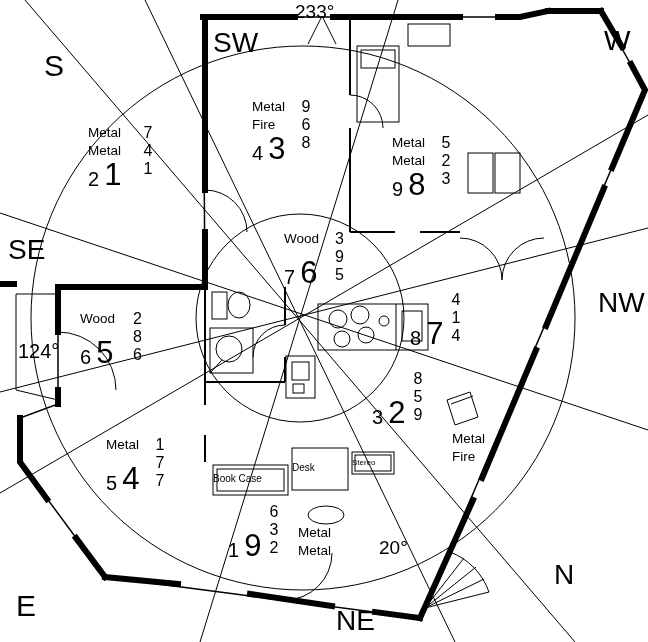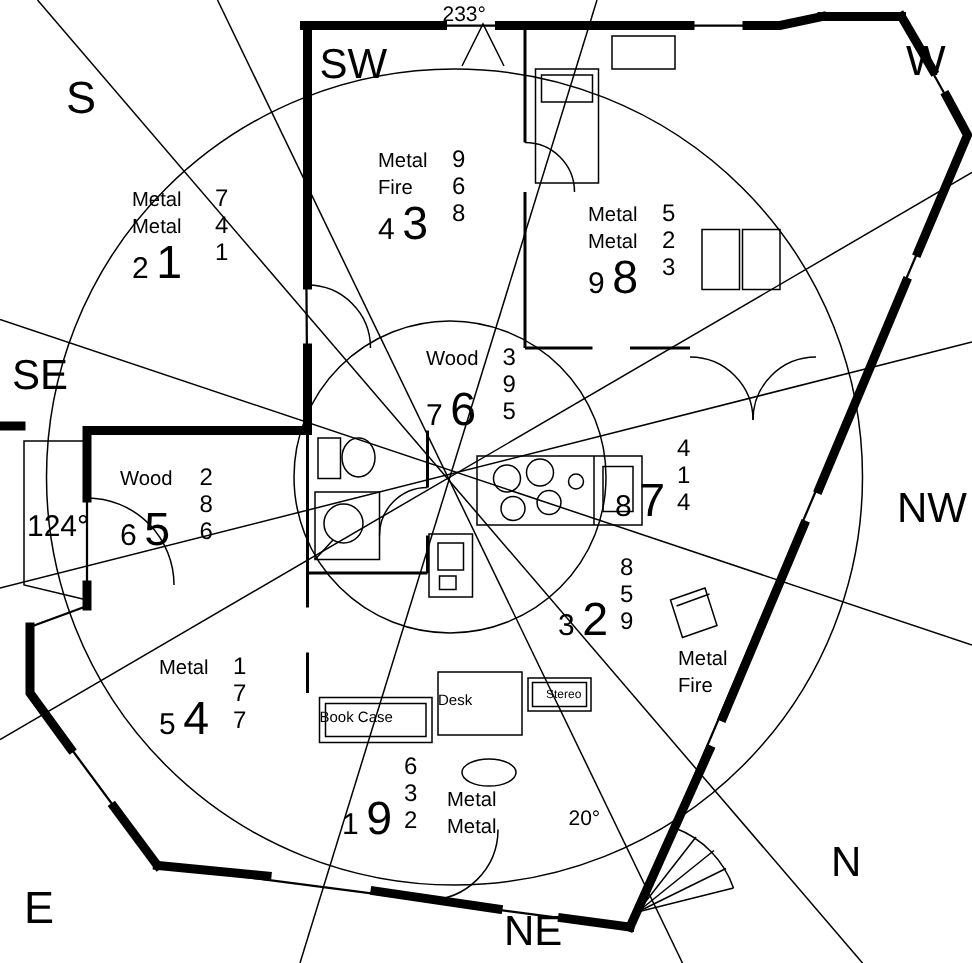--- a/index.html
+++ b/index.html
@@ -6,21 +6,21 @@
   html,body{background:#fff}
   body{font-family:"Liberation Sans","DejaVu Sans",sans-serif;color:#000}
   #canvas{position:relative;width:648px;height:642px;background:#fff;overflow:hidden}
   #canvas svg{position:absolute;left:0;top:0}
   .thin{stroke:#000;stroke-width:1;fill:none}
   .outline{stroke:#000;stroke-width:1.5;fill:none}
   .wall{stroke:#000;stroke-width:6;fill:none;stroke-linecap:square}
   .mid{stroke:#000;stroke-width:2;fill:none}
   .lbl{position:absolute;white-space:nowrap;line-height:1.05}
   .compass{font-size:28px}
-  .angle{font-size:14px}
+  .angle{font-size:19px}
   .palace{position:absolute;display:flex;align-items:flex-start}
   .pleft{display:flex;flex-direction:column;min-height:58px}
   .pel{font-size:13.5px;line-height:18px}
   .mrow{margin-top:auto;display:flex;align-items:flex-end;gap:5px}
   .med{font-size:20px;line-height:22px}
   .bign{font-size:31px;line-height:30px}
   .stack{display:flex;flex-direction:column;font-size:16px;line-height:18px;text-align:center}
   .furn{position:absolute;text-align:left;font-size:10px}
   .furn.sm{font-size:8px}
   .ellbl{position:absolute;font-size:13.5px;line-height:18px}
@@ -152,21 +152,21 @@
       <path d="M425 608 L484 579"></path>
       <path d="M425 608 L489 592"></path>
       <path d="M450 552 A66 66 0 0 1 489 592"></path>
     </g>
   </svg>
 
   <div class="lbl compass" style="left:44px;top:50px;font-size:30px">S</div>
   <div class="lbl compass" style="left:213px;top:28px">SW</div>
   <div class="lbl compass" style="left:604px;top:26px">W</div>
   <div class="lbl compass" style="left:8px;top:235px">SE</div>
-  <div class="lbl compass" style="left:598px;top:324px">NW</div>
+  <div class="lbl compass" style="left:598px;top:288px">NW</div>
   <div class="lbl compass" style="left:16px;top:590px;font-size:30px">E</div>
   <div class="lbl compass" style="left:336px;top:606px">NE</div>
   <div class="lbl compass" style="left:554px;top:560px">N</div>
 
   <div class="lbl angle" style="left:295px;top:2px">233°</div>
   <div class="lbl angle" style="left:18px;top:341px;font-size:20px">124°</div>
   <div class="lbl angle" style="left:379px;top:538px">20°</div>
 
   <div class="palace" style="left:88px;top:124px;column-gap:22px">
     <div class="pleft">
@@ -307,15 +307,15 @@
     <div>Metal</div>
     <div>Fire</div>
   </div>
   <div class="ellbl" style="left:298px;top:524px">
     <div>Metal</div>
     <div>Metal</div>
   </div>
 
   <div class="furn" style="left:213px;top:473px;width:88px">Book Case</div>
   <div class="furn" style="left:292px;top:462px;width:56px">Desk</div>
-  <div class="furn sm" style="left:364px;top:458px;width:34px">Stereo</div>
+  <div class="furn sm" style="left:352px;top:458px;width:34px">Stereo</div>
 
 </div>
 
 </body></html>

